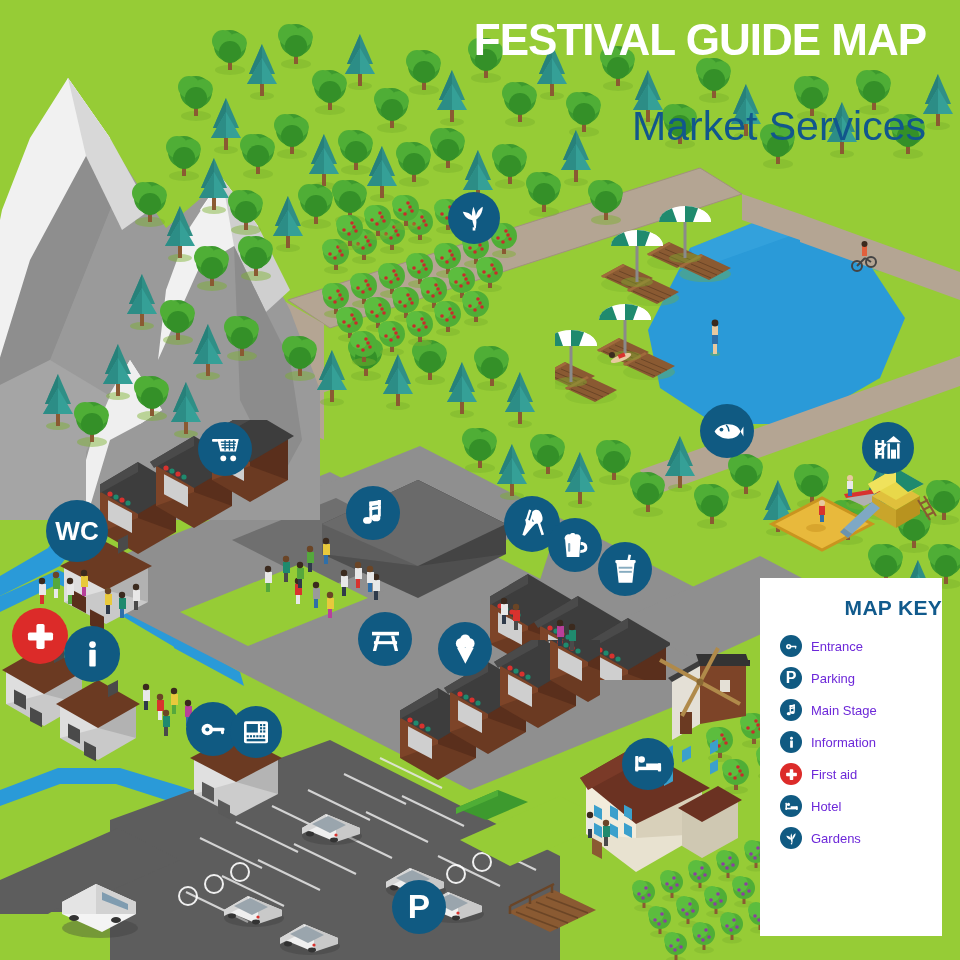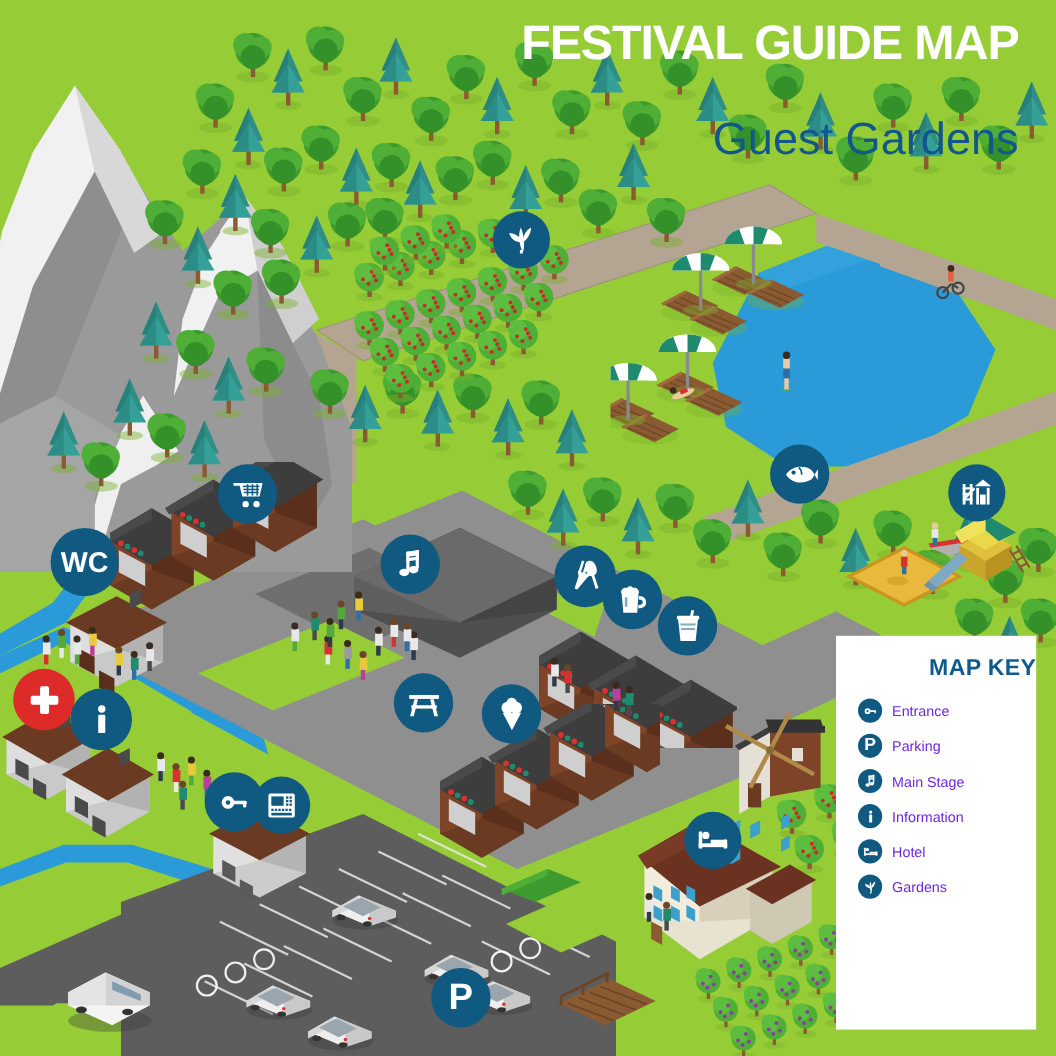--- a/index.html
+++ b/index.html
@@ -885,21 +885,21 @@
         <rect x="8.9" y="8.2" width="10.4" height="1" fill="#105a82"></rect>
         <rect x="9.2" y="10.2" width="9.8" height="1" fill="#105a82"></rect>
         <rect x="11.2" y="5.2" width="1" height="7.6" fill="#105a82"></rect>
         <rect x="14.4" y="5.2" width="1" height="7.6" fill="#105a82"></rect>
         <rect x="17.5" y="5.2" width="1" height="7.6" fill="#105a82"></rect>
         <circle cx="10.4" cy="18.4" r="2.1"></circle>
             <circle cx="17.6" cy="18.4" r="2.1"></circle>
           </g>
         </svg>
       </div>
-      <div class="marker" style="left: 46px; top: 480px; width: 62px; height: 62px; background: rgb(16, 90, 130);">
+      <div class="marker" style="left: 46px; top: 500px; width: 62px; height: 62px; background: rgb(16, 90, 130);">
         <span class="txt" style="font-size: 26.04px;">WC</span>
       </div>
       <div class="marker" style="left: 346px; top: 486px; width: 54px; height: 54px; background: rgb(16, 90, 130);">
         <svg width="33" height="33" viewBox="0 0 24 24">
           <g fill="#fff">
             <rect x="9" y="3.4" width="2.1" height="13"></rect>
             <rect x="15.2" y="2.2" width="2.1" height="12"></rect>
         <polygon points="9,3.4 17.3,2.2 17.3,5.6 9,6.8"></polygon>
             <polygon points="9,7.6 17.3,6.4 17.3,8.6 9,9.8"></polygon>
         <ellipse cx="7.6" cy="17" rx="3.2" ry="2.5"></ellipse>
@@ -1025,21 +1025,21 @@
           </g>
         </svg>
       </div>
       <div class="marker" style="left: 392px; top: 880px; width: 54px; height: 54px; background: rgb(16, 90, 130);">
         <span class="txt" style="font-size: 33.48px;">P</span>
       </div>
     </div>
 
   <div id="header">
     <div id="title">FESTIVAL GUIDE MAP</div>
-    <div id="subtitle">Guest Gardens</div>
+    <div id="subtitle">Market Services</div>
   </div>
 
   <div id="mapkey">
     <h2>MAP KEY</h2>
     <div id="keyrows">
         <div class="key-row">
           <span class="key-badge" style="background: rgb(16, 90, 130);">
             <svg width="15" height="15" viewBox="0 0 24 24">
               <g fill="#fff">
                 <circle cx="7.5" cy="12" r="4.2"></circle>
@@ -1077,20 +1077,31 @@
             <svg width="15" height="15" viewBox="0 0 24 24">
               <g fill="#fff">
                 <circle cx="12" cy="5.2" r="2.3"></circle>
                 <rect x="9.8" y="8.8" width="4.4" height="11.4" rx="0.6"></rect>
               </g>
             </svg>
           </span>
           <span class="key-label">Information</span>
         </div>
         <div class="key-row">
+          <span class="key-badge red" style="background: rgb(220, 43, 41);">
+            <svg width="15" height="15" viewBox="0 0 24 24">
+              <g fill="#fff">
+                <rect x="9.2" y="3.4" width="5.6" height="17.2" rx="1.2"></rect>
+        <rect x="3.4" y="9.2" width="17.2" height="5.6" rx="1.2"></rect>
+              </g>
+            </svg>
+          </span>
+          <span class="key-label">First aid</span>
+        </div>
+        <div class="key-row">
           <span class="key-badge" style="background: rgb(16, 90, 130);">
             <svg width="15" height="15" viewBox="0 0 24 24">
               <g fill="#fff">
                 <circle cx="7.2" cy="8.6" r="2.5"></circle>
         <path d="M10.6 11.6 L21.4 11.6 L21.4 14.4 L10.6 14.4 Z"></path>
         <rect x="2.4" y="6" width="2.4" height="11.6" rx=".6"></rect>
         <rect x="2.4" y="14" width="19.4" height="2.6"></rect>
         <rect x="19.4" y="11.4" width="2.4" height="6.2" rx=".6"></rect>
               </g>
             </svg>

